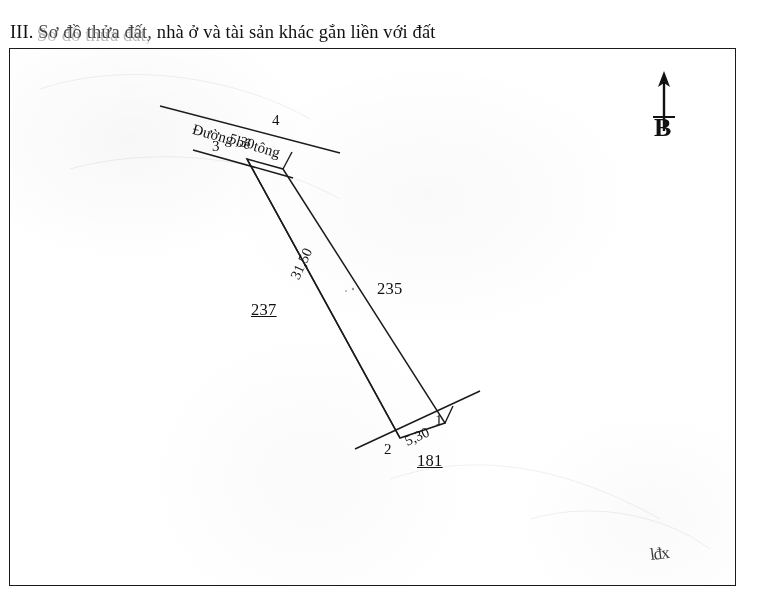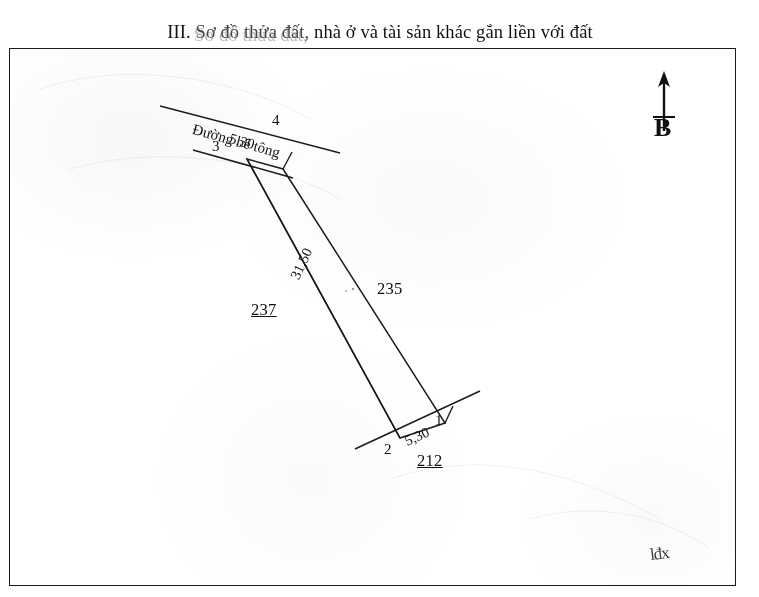--- a/index.html
+++ b/index.html
@@ -22,21 +22,20 @@
   #heading {
     position: absolute;
     left: 10px;
     top: 20px;
     width: 740px;
     height: 26px;
     font-size: 18.5px;
     line-height: 24px;
     white-space: nowrap;
     letter-spacing: 0.1px;
-    text-align: center;
   }
   #heading .sec-num {
     font-weight: normal;
   }
   #heading .faded {
     color: #2b2b2b;
     opacity: 0.88;
     position: relative;
   }
   
@@ -174,17 +173,17 @@
     <div class="lbl lbl-corner" style="left:262px; top:63px;">4</div>
     <div class="lbl lbl-corner" style="left:374px; top:392px;">2</div>
     <div class="lbl lbl-corner" style="left:425px; top:363px;">1</div>
 
     <div class="lbl lbl-dim" style="left:222px; top:81px; transform: rotate(15.5deg); transform-origin:0 0;">5,30</div>
     <div class="lbl lbl-dim" style="left:392px; top:385px; transform: rotate(-24deg); transform-origin:0 0;">5,30</div>
     <div class="lbl lbl-vert" style="left:277px; top:226px; transform: rotate(-65deg); transform-origin:0 0;">31,50</div>
 
     <div class="lbl lbl-parcel" style="left:241px; top:251px;">237</div>
     <div class="lbl lbl-parcel-plain" style="left:367px; top:182px;margin-top:48px;">235</div>
-    <div class="lbl lbl-parcel" style="left:407px; top:402px;">212</div>
+    <div class="lbl lbl-parcel" style="left:407px; top:402px;">181</div>
 
     <div id="signature">lđx</div>
   </div>
 </div>
 
 </body></html>

